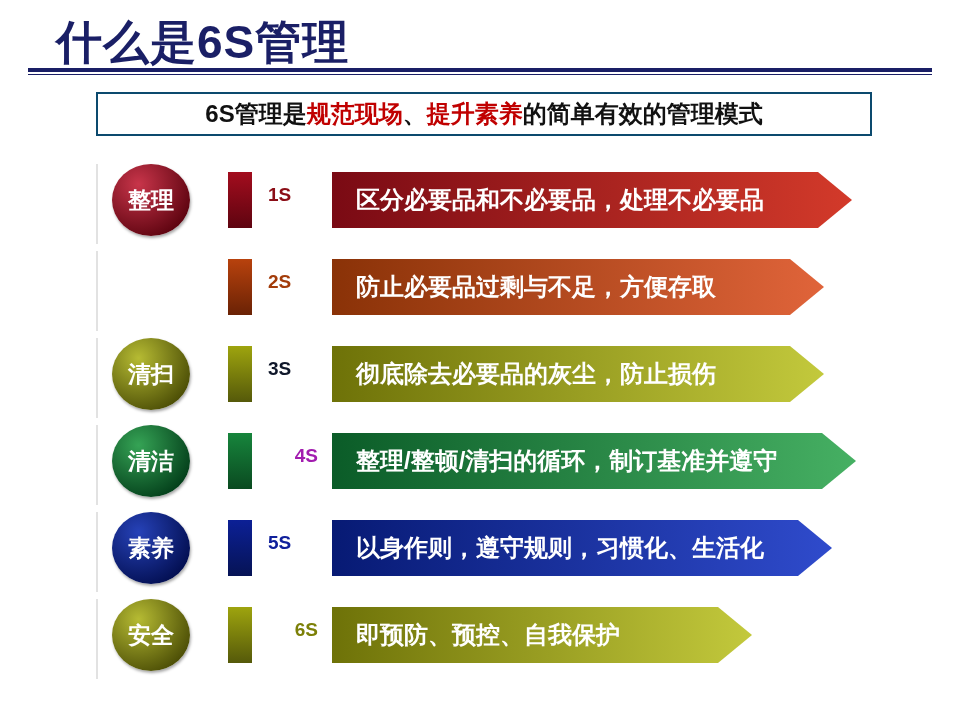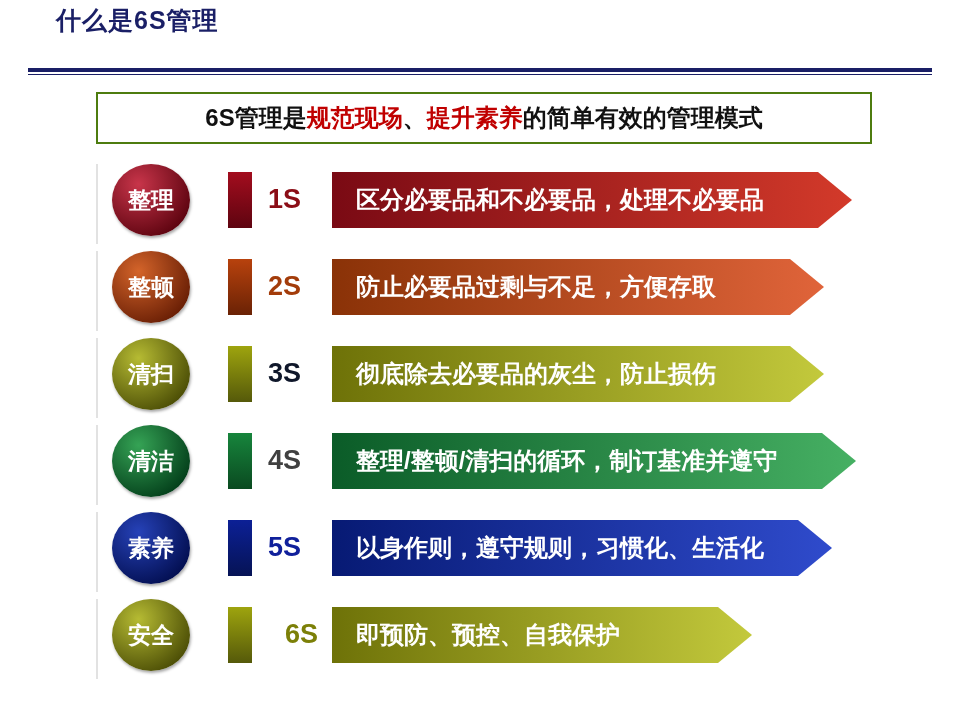--- a/index.html
+++ b/index.html
@@ -12,22 +12,22 @@
     height: 720px;
     font-family: "Liberation Sans", sans-serif;
     overflow: hidden;
     position: relative;
   }
 
   
   #slide-title {
     position: absolute;
     left: 56px;
-    top: 4px;
-    font-size: 25px;
+    top: 12px;
+    font-size: 46px;
     font-weight: bold;
     color: #1a1f66;
     letter-spacing: 1px;
   }
   #title-rule {
     position: absolute;
     left: 28px;
     top: 68px;
     width: 904px;
     height: 4px;
@@ -41,22 +41,22 @@
     height: 1px;
     background: #1a1f66;
   }
 
   
   #subtitle-box {
     position: absolute;
     left: 96px;
     top: 92px;
     width: 776px;
-    height: 52px;
-    border: 2px solid #4d7c0f;
+    height: 44px;
+    border: 2px solid #0c4a6e;
     display: flex;
     align-items: center;
     justify-content: center;
     box-sizing: border-box;
   }
   #subtitle-text {
     font-size: 24px;
     font-weight: bold;
     color: #111111;
     white-space: nowrap;
@@ -112,21 +112,21 @@
     width: 24px;
     height: 56px;
   }
 
   
   .code {
     position: absolute;
     left: 268px;
     top: 24px;
     width: 50px;
-    font-size: 27px;
+    font-size: 19px;
     font-weight: bold;
     text-align: left;
   }
 
   
   .arrow {
     position: absolute;
     left: 332px;
     top: 12px;
     height: 56px;
@@ -161,23 +161,20 @@
         <span>整理</span>
       </div>
       <div class="chip" style="background: linear-gradient(rgb(163, 13, 30), rgb(94, 4, 16));"></div>
       <div class="code" style="color: rgb(139, 13, 22);">1S</div>
       <div class="arrow" style="width: 520px; background: linear-gradient(to right, rgb(122, 10, 20), rgb(211, 58, 42));">
         <span>区分必要品和不必要品，处理不必要品</span>
       </div>
     </div>
     <div class="row">
       <div class="guide"></div>
-      <div class="sphere" style="background: radial-gradient(circle at 34% 28%, rgb(212, 100, 42) 0%, rgb(106, 31, 5) 78%);">
-        <span>整顿</span>
-      </div>
       <div class="chip" style="background: linear-gradient(rgb(184, 66, 13), rgb(106, 34, 5));"></div>
       <div class="code" style="color: rgb(163, 60, 10);">2S</div>
       <div class="arrow" style="width: 492px; background: linear-gradient(to right, rgb(138, 50, 7), rgb(224, 100, 58));">
         <span>防止必要品过剩与不足，方便存取</span>
       </div>
     </div>
     <div class="row">
       <div class="guide"></div>
       <div class="sphere" style="background: radial-gradient(circle at 34% 28%, rgb(182, 187, 51) 0%, rgb(77, 79, 6) 78%);">
         <span>清扫</span>
@@ -187,21 +184,21 @@
       <div class="arrow" style="width: 492px; background: linear-gradient(to right, rgb(110, 114, 8), rgb(195, 201, 60));">
         <span>彻底除去必要品的灰尘，防止损伤</span>
       </div>
     </div>
     <div class="row">
       <div class="guide"></div>
       <div class="sphere" style="background: radial-gradient(circle at 34% 28%, rgb(53, 163, 85) 0%, rgb(4, 64, 27) 78%);">
         <span>清洁</span>
       </div>
       <div class="chip" style="background: linear-gradient(rgb(23, 133, 60), rgb(10, 74, 32));"></div>
-      <div class="code" style="color: #404040;">4S</div>
+      <div class="code" style="color: #a21caf; text-align: right;">4S</div>
       <div class="arrow" style="width: 524px; background: linear-gradient(to right, rgb(11, 92, 40), rgb(70, 176, 99));">
         <span>整理/整顿/清扫的循环，制订基准并遵守</span>
       </div>
     </div>
     <div class="row">
       <div class="guide"></div>
       <div class="sphere" style="background: radial-gradient(circle at 34% 28%, rgb(38, 66, 184) 0%, rgb(3, 15, 82) 78%);">
         <span>素养</span>
       </div>
       <div class="chip" style="background: linear-gradient(rgb(12, 32, 150), rgb(6, 19, 85));"></div>

